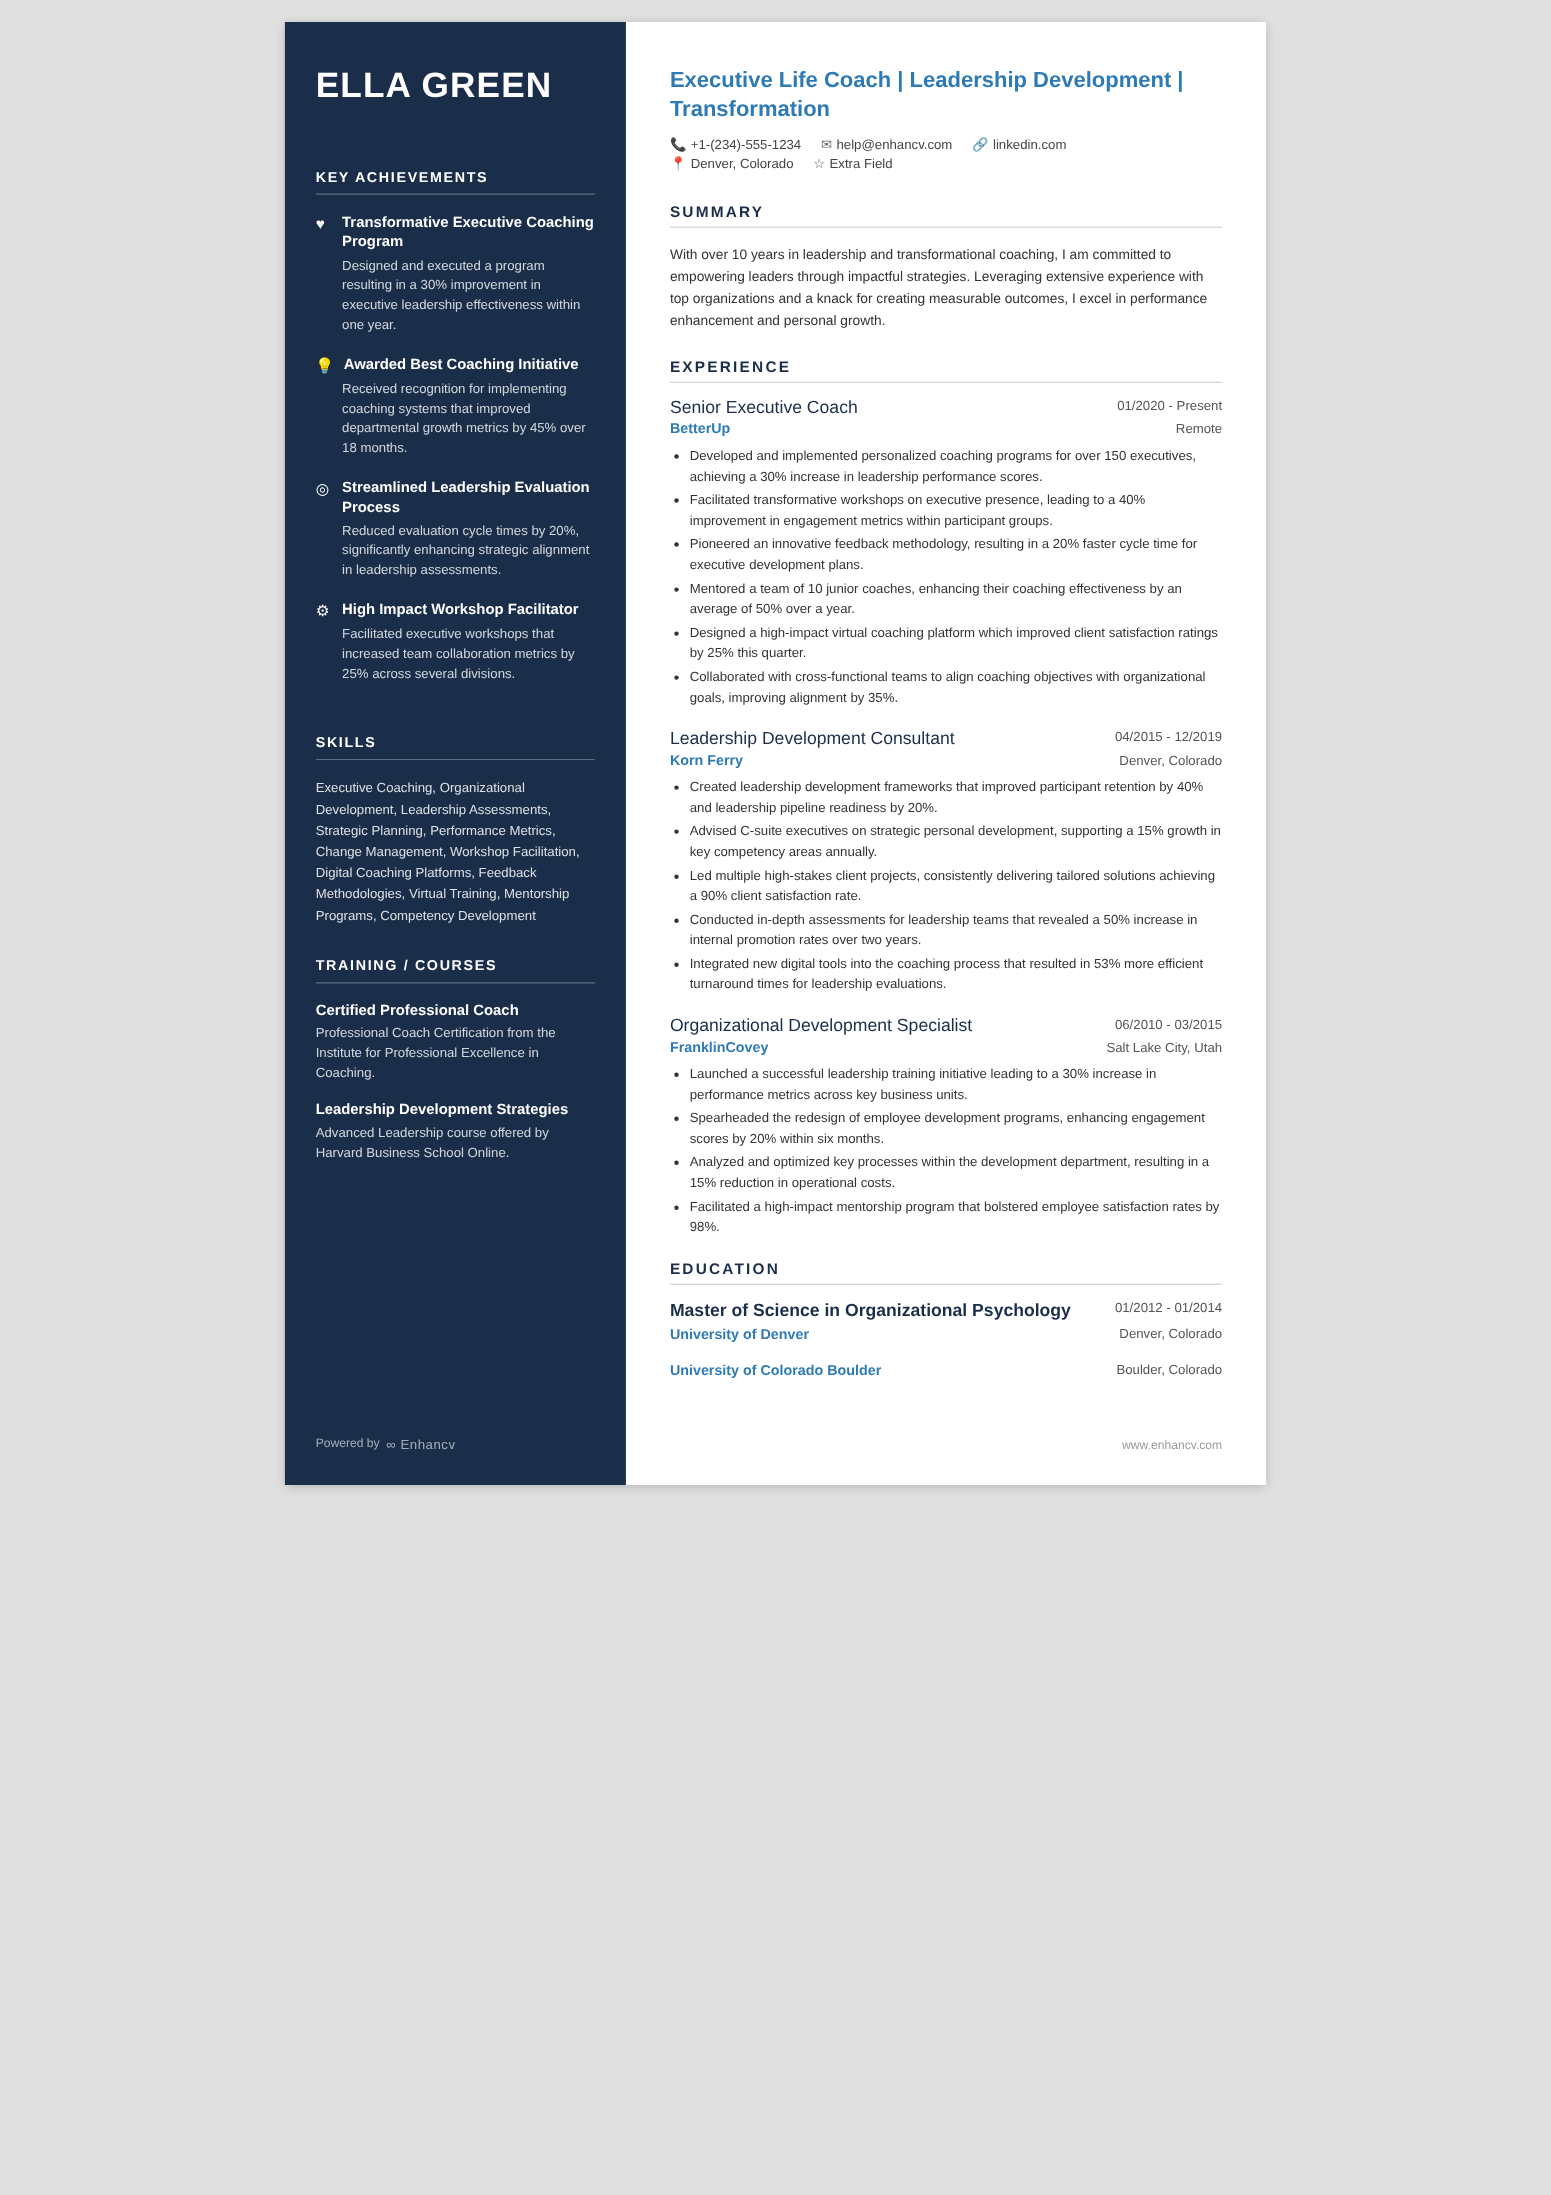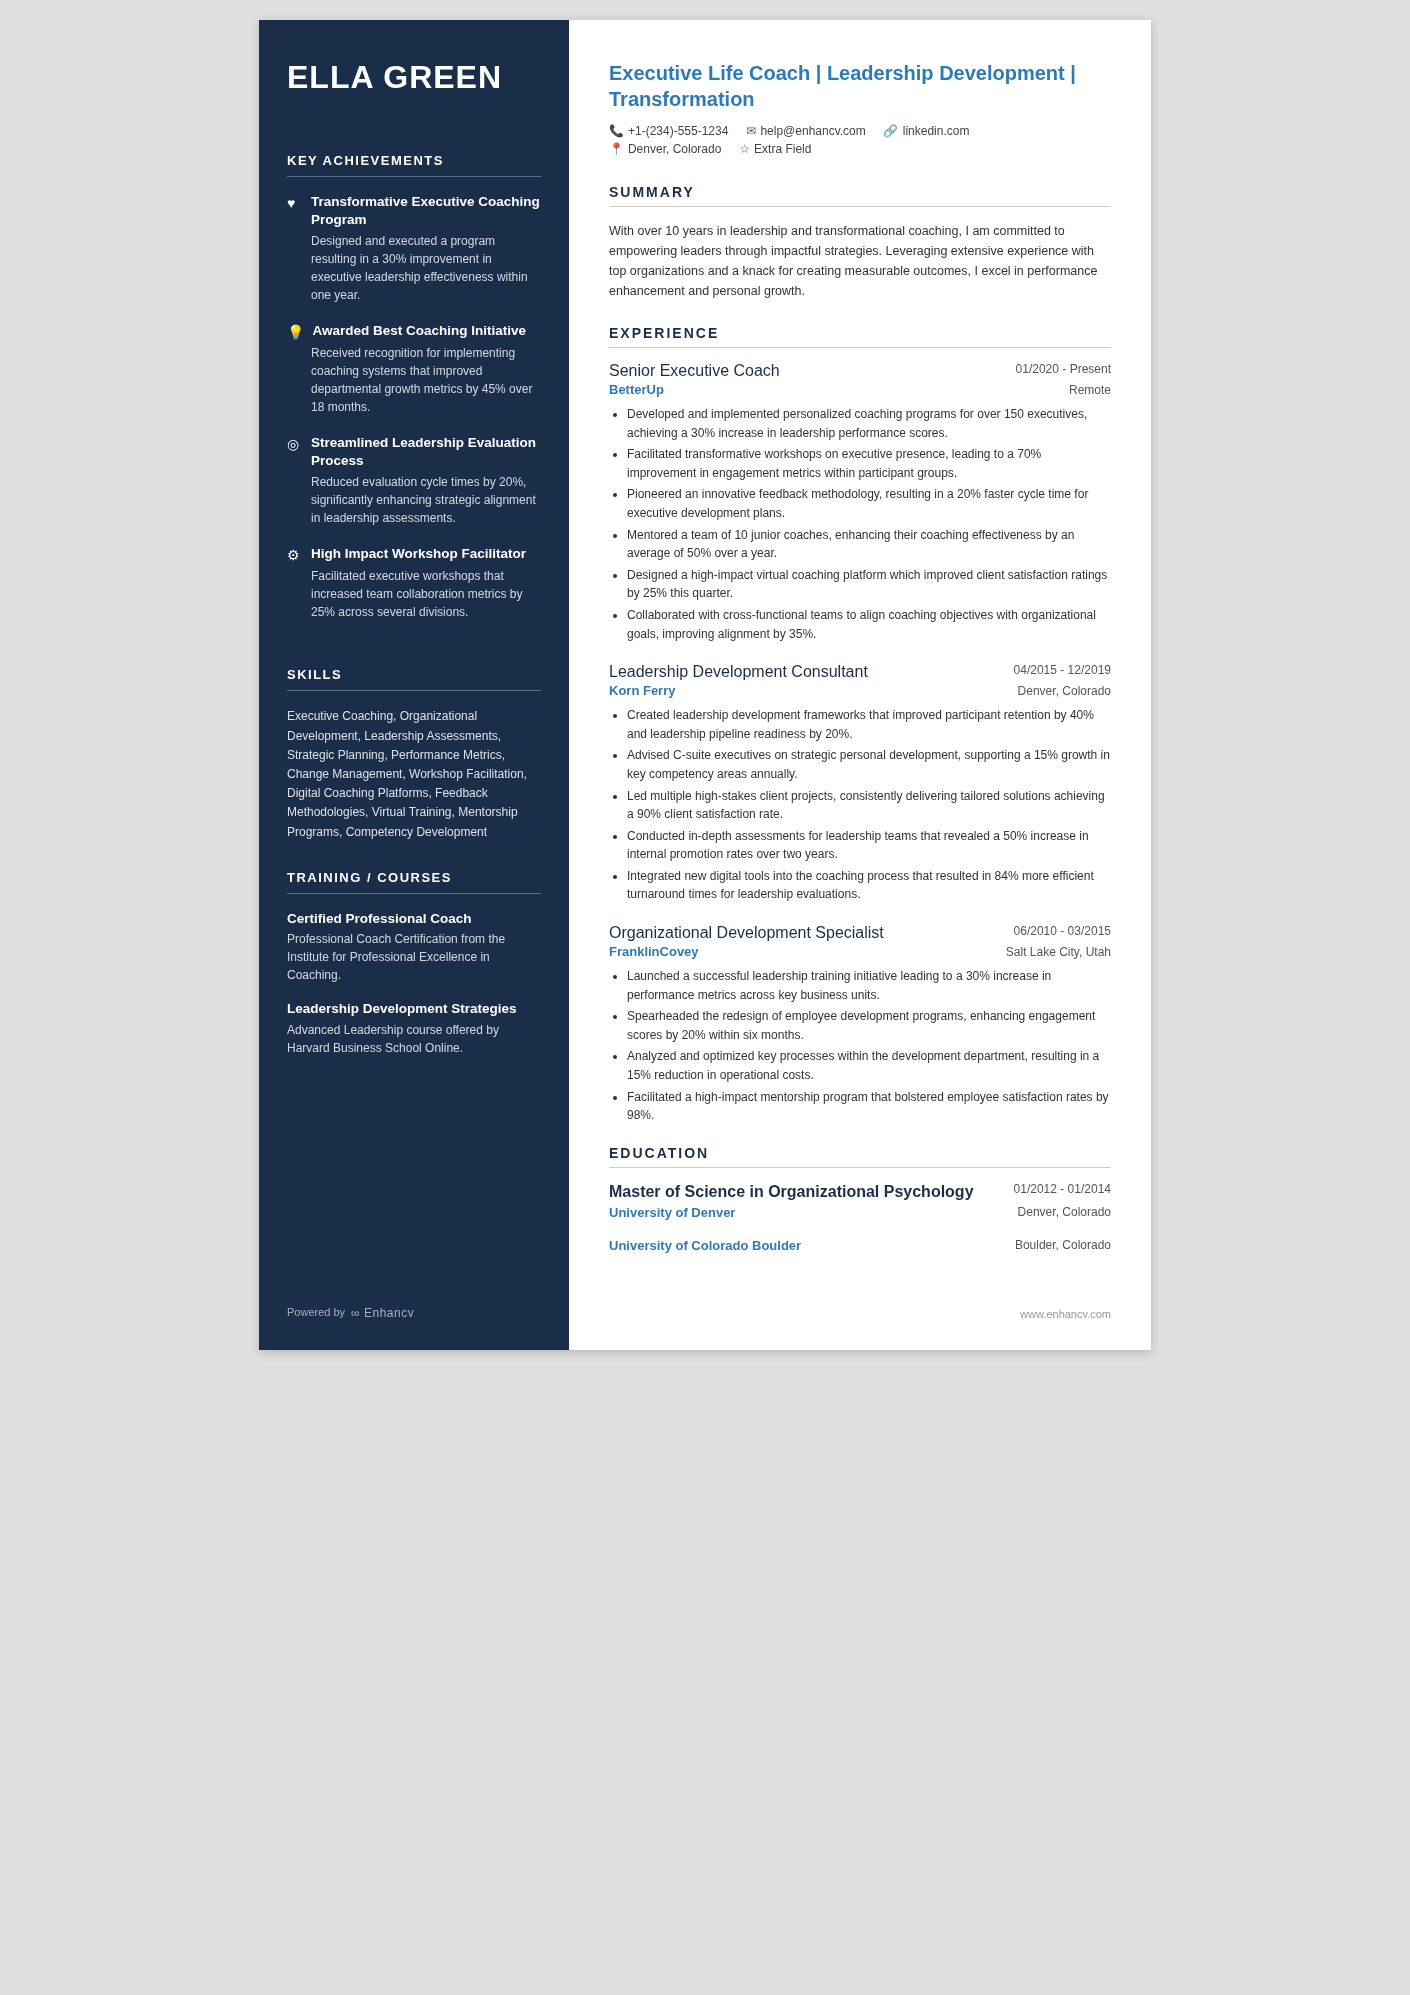--- a/index.html
+++ b/index.html
@@ -358,42 +358,42 @@
     <div class="exp-header">
       <span class="exp-title">Senior Executive Coach</span>
       <span class="exp-date">01/2020 - Present</span>
     </div>
     <div class="exp-company-row">
       <span class="exp-company">BetterUp</span>
       <span class="exp-location">Remote</span>
     </div>
     <ul class="exp-bullets">
             <li>Developed and implemented personalized coaching programs for over 150 executives, achieving a 30% increase in leadership performance scores.</li>
-            <li>Facilitated transformative workshops on executive presence, leading to a 70% improvement in engagement metrics within participant groups.</li>
+            <li>Facilitated transformative workshops on executive presence, leading to a 40% improvement in engagement metrics within participant groups.</li>
             <li>Pioneered an innovative feedback methodology, resulting in a 20% faster cycle time for executive development plans.</li>
             <li>Mentored a team of 10 junior coaches, enhancing their coaching effectiveness by an average of 50% over a year.</li>
             <li>Designed a high-impact virtual coaching platform which improved client satisfaction ratings by 25% this quarter.</li>
             <li>Collaborated with cross-functional teams to align coaching objectives with organizational goals, improving alignment by 35%.</li>
           </ul>
   </div>
         <div class="experience-entry">
     <div class="exp-header">
       <span class="exp-title">Leadership Development Consultant</span>
       <span class="exp-date">04/2015 - 12/2019</span>
     </div>
     <div class="exp-company-row">
       <span class="exp-company">Korn Ferry</span>
       <span class="exp-location">Denver, Colorado</span>
     </div>
     <ul class="exp-bullets">
             <li>Created leadership development frameworks that improved participant retention by 40% and leadership pipeline readiness by 20%.</li>
             <li>Advised C-suite executives on strategic personal development, supporting a 15% growth in key competency areas annually.</li>
             <li>Led multiple high-stakes client projects, consistently delivering tailored solutions achieving a 90% client satisfaction rate.</li>
             <li>Conducted in-depth assessments for leadership teams that revealed a 50% increase in internal promotion rates over two years.</li>
-            <li>Integrated new digital tools into the coaching process that resulted in 84% more efficient turnaround times for leadership evaluations.</li>
+            <li>Integrated new digital tools into the coaching process that resulted in 53% more efficient turnaround times for leadership evaluations.</li>
           </ul>
   </div>
         <div class="experience-entry">
     <div class="exp-header">
       <span class="exp-title">Organizational Development Specialist</span>
       <span class="exp-date">06/2010 - 03/2015</span>
     </div>
     <div class="exp-company-row">
       <span class="exp-company">FranklinCovey</span>
       <span class="exp-location">Salt Lake City, Utah</span>

